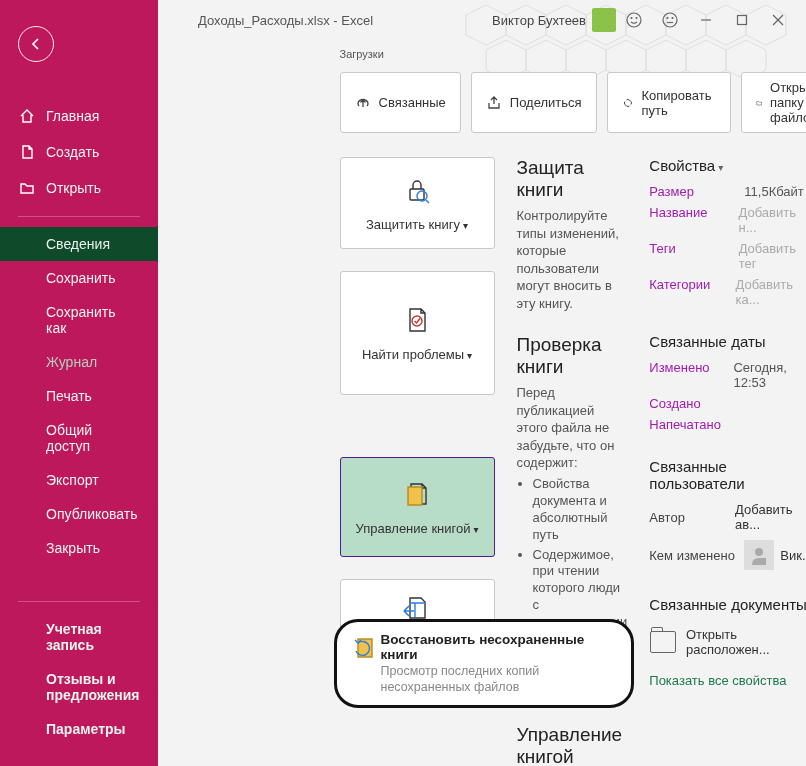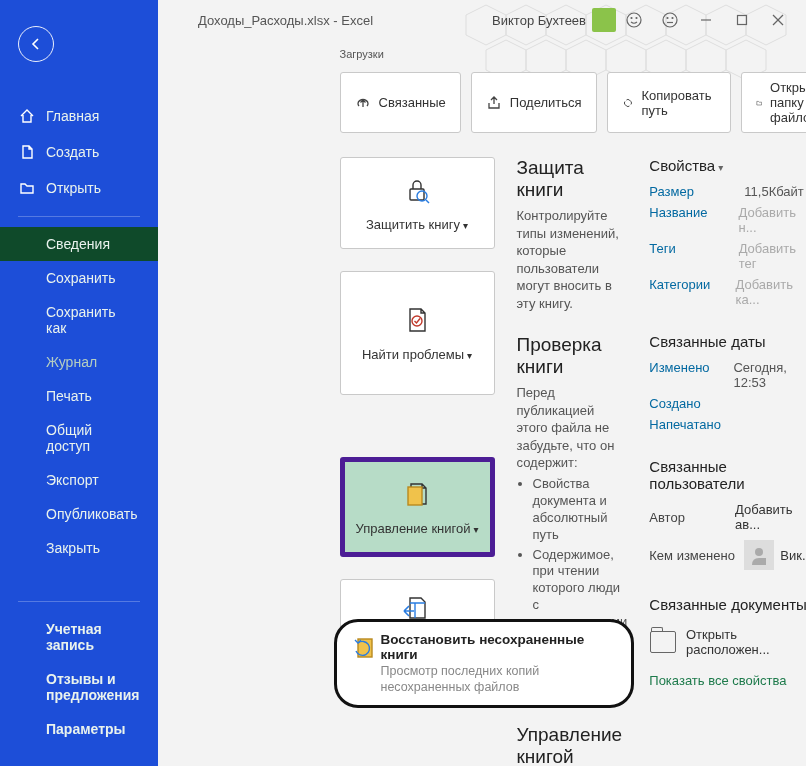--- a/index.html
+++ b/index.html
@@ -6,55 +6,55 @@
 body { width: 806px; height: 766px; background: #f3f3f3; display: flex; position: relative; overflow: hidden; }
 .hexbg { position: absolute; top: 0; right: 0; width: 350px; height: 100px; opacity: 0.15; z-index: 0; pointer-events: none; }
 .titlebar { position: absolute; top: 0; left: 168px; right: 0; height: 40px; display: flex; align-items: center; padding: 0 10px; z-index: 2; color: #555; font-size: 13px; }
 .titlebar .filetitle { margin-left: 20px; }
 .titlebar .spacer { flex: 1; }
 .titlebar .username { font-size: 13px; color: #444; }
 .titlebar .avatar { width: 24px; height: 24px; background: #8bc34a; margin-left: 6px; border-radius: 2px; }
 .titlebar .winicon { width: 36px; height: 36px; display: flex; align-items: center; justify-content: center; cursor: pointer; }
 .titlebar .winicon svg { stroke: #666; }
 
-.sidebar { width: 160px; background: #1d4ed8; height: 766px; color: #fff; display: flex; flex-direction: column; font-size: 14px; z-index: 3; }
+.sidebar { width: 160px; background: #be185d; height: 766px; color: #fff; display: flex; flex-direction: column; font-size: 14px; z-index: 3; }
 .sidebar .back { width: 36px; height: 36px; border: 1.6px solid rgba(255,255,255,0.9); border-radius: 50%; display: flex; align-items: center; justify-content: center; margin: 26px 0 36px 18px; cursor: pointer; }
 .sidebar .navitem { display: flex; align-items: center; padding: 9px 18px; cursor: pointer; color: #e9f2ed; }
 .sidebar .navitem.active { background: #0f4a2a; }
 .sidebar .navitem .ic { width: 18px; height: 18px; margin-right: 10px; display: inline-flex; align-items: center; justify-content: center; }
 .sidebar .divider { height: 1px; background: rgba(255,255,255,0.25); margin: 10px 18px; }
 .sidebar .muted { color: #b5cec1; }
 .sidebar .noicon { padding-left: 46px; align-items: flex-end; }
 .sidebar .bottom { margin-top: auto; padding-bottom: 20px; font-weight: bold; }
 
 .content { margin-left: 160px; padding: 48px 22px 0 22px; width: calc(806px - 160px); height: 766px; overflow: hidden; position: relative; }
 .sectlabel { font-size: 11px; color: #555; margin-bottom: 12px; }
 .actionrow { display: flex; gap: 10px; margin-bottom: 24px; }
 .actbtn { background: #fff; border: 1px solid #c9c9c9; border-radius: 3px; padding: 7px 14px; font-size: 13px; color: #333; display: flex; align-items: center; gap: 8px; cursor: pointer; }
 .actbtn svg { stroke: #444; }
 
 .cols { display: flex; gap: 22px; }
 .col-cards { width: 160px; display: flex; flex-direction: column; gap: 22px; position: relative; }
 .card { width: 155px; border: 1px solid #c9c9c9; border-radius: 3px; background: #fff; display: flex; flex-direction: column; align-items: center; justify-content: center; padding: 14px 4px; text-align: center; font-size: 13px; color: #333; cursor: pointer; }
-.card.sel { background: #b7dcc7; border: 5px solid #4c1d95; }
+.card.sel { background: #b7dcc7; border: 1px solid #4c1d95; }
 .card .cic { height: 36px; display: flex; align-items: center; justify-content: center; margin-bottom: 8px; }
 .card .clab { line-height: 1.25; }
 .card .chev { font-size: 10px; margin-left: 3px; }
 
 .col-mid { width: 200px; display: flex; flex-direction: column; }
 .secblock { margin-bottom: 22px; }
 .secblock h2 { font-size: 19px; font-weight: 400; color: #222; margin-bottom: 6px; }
 .secblock p { font-size: 13px; color: #555; line-height: 1.35; }
 .secblock ul { font-size: 13px; color: #555; padding-left: 16px; margin-top: 4px; }
 .secblock ul li { margin-bottom: 3px; line-height: 1.3; }
 
 .col-right { flex: 1; font-size: 13px; color: #333; }
 .col-right h3 { font-size: 15px; font-weight: 400; color: #222; margin-bottom: 10px; }
 .proprow { display: flex; margin-bottom: 6px; }
-.proprow .k { width: 95px; color: #0369a1; }
+.proprow .k { width: 95px; color: #a21caf; }
 .proprow .v { color: #555; }
 .proprow .v.ph { color: #aaa; cursor:pointer; }
 .rblock { margin-bottom: 26px; }
 .relusers .row { display: flex; align-items: center; margin-bottom: 8px; }
 .relusers .k { width: 95px; color: #444; }
 .relusers .av { width: 30px; height: 30px; background: #ddd; margin-right: 6px; display:flex; align-items:center; justify-content:center; }
 .link { color: #1d7a4b; cursor: pointer; font-size: 13px; }
 .openloc { display:flex; align-items:center; gap:10px; border:1px solid transparent; padding:3px 0; cursor:pointer; margin-bottom:12px;}
 .openloc .folder { width:28px; height:22px; border:1.4px solid #666; border-radius:2px; position:relative;}
 .openloc .folder::before { content:""; position:absolute; top:-5px; left:0; width:10px; height:4px; border:1.4px solid #666; border-bottom:none; border-radius:2px 2px 0 0;}

